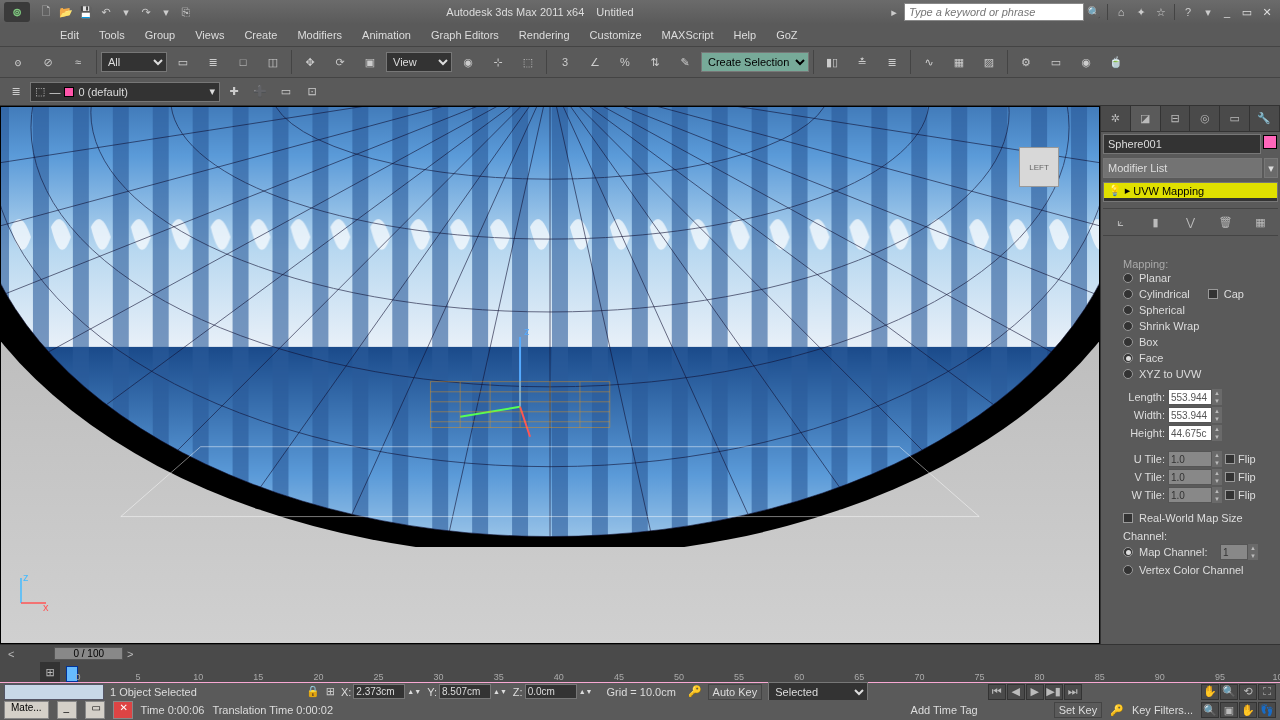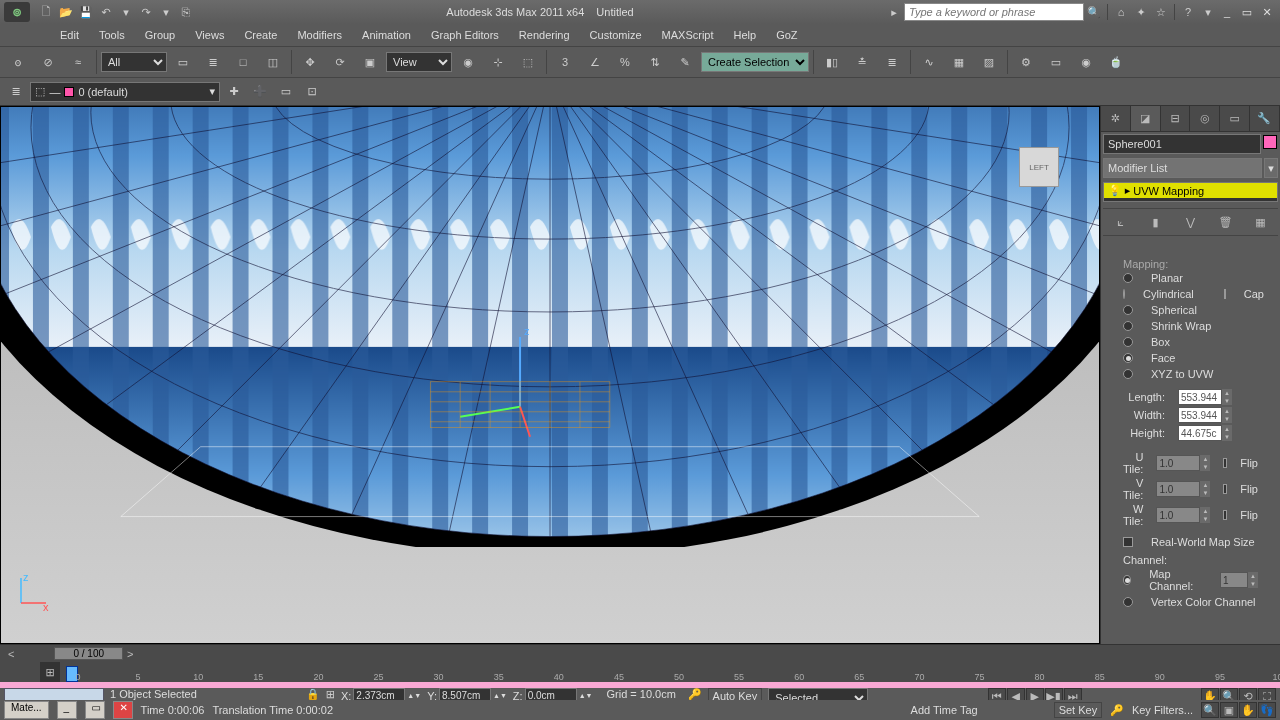--- a/index.html
+++ b/index.html
@@ -34,38 +34,38 @@
 .cp-colorswatch{width:14px;height:14px;background:#f6b;border:1px solid #000;margin:3px 3px 0 auto}
 .cp-row{display:flex;align-items:center;margin:2px;gap:2px}
 .cp-dropdown{flex:1;height:20px;background:#737373;border:1px solid #777;color:#ddd;padding:0 4px;display:flex;align-items:center}
 .cp-dd-arrow{width:14px;height:20px;background:#6a6a6a;border:1px solid #777;display:flex;align-items:center;justify-content:center;color:#ddd}
 .mod-stack{margin:2px;background:#333;height:20px;border:1px solid #777;position:relative}
 .mod-highlight{background:#e0e000;color:#000;padding:1px 4px;display:flex;align-items:center;gap:3px;font-size:10px}
 .mod-btns{display:flex;justify-content:space-around;margin:4px 2px;padding:3px 0;border-top:1px solid #444;border-bottom:1px solid #444}
 .mod-btn{width:22px;height:20px;display:flex;align-items:center;justify-content:center;color:#bbb;cursor:pointer}
 .rollout{margin:16px;color:#ddd;font-size:10px}
 .rollout-body{padding:2px 6px}
-.radio-row{display:flex;align-items:center;padding:2px 0;gap:18px}
+.radio-row{display:flex;align-items:center;padding:2px 0;gap:6px}
 .radio{width:10px;height:10px;border-radius:50%;border:1px solid #999;background:#333;display:inline-flex;align-items:center;justify-content:center}
 .radio.checked::after{content:"";width:5px;height:5px;background:#ddd;border-radius:50%}
 .checkbox{width:10px;height:10px;border:1px solid #999;background:#333}
-.param-row{display:flex;align-items:center;padding:1px 0;gap:13px}
+.param-row{display:flex;align-items:center;padding:1px 0;gap:3px}
 .param-label{width:42px;color:#ddd;text-align:right}
 .spinner{display:flex;align-items:center}
 .spinner-input{width:44px;height:16px;background:#888;border:1px solid #555;color:#333;padding:0 2px;font-size:10px}
 .spinner-input.disabled{background:#ffffff;color:#555}
 .spinner-arrows{width:10px;height:16px;background:#6a6a6a;display:flex;flex-direction:column}
 .spinner-arrows span{flex:1;display:flex;align-items:center;justify-content:center;font-size:6px;color:#bbb;cursor:pointer}
 .bottom-area{position:absolute;bottom:0;left:0;right:0;height:76px;background:#5a5a5a;display:flex;flex-direction:column}
 .timeslider-row{height:18px;background:#4a4a4a;display:flex;align-items:center;border-top:1px solid #333}
 .time-slider{background:#888;padding:0 18px;border:1px solid #555;color:#000;font-size:10px;margin-left:40px}
 .timeline{height:20px;background:#4a4a4a;position:relative;display:flex;align-items:flex-end;padding-left:40px}
 .tick-container{position:relative;flex:1;height:100%}
 .tick{position:absolute;bottom:0;color:#aaa;font-size:9px;transform:translateX(-50%)}
-.status-row{height:18px;display:flex;align-items:flex-start;background:#5a5a5a;padding:0 4px;gap:6px;border-top:6px solid #f9a8d4}
+.status-row{height:18px;display:flex;align-items:center;background:#5a5a5a;padding:0 4px;gap:6px;border-top:1px solid #f9a8d4}
 .status-field{background:#c8d8e8;border:1px solid #556;height:16px;padding:0 4px;color:#000;font-size:10px;display:flex;align-items:center}
 .coord-group{display:flex;align-items:center;gap:2px;color:#ddd;font-size:10px}
 .coord-input{width:52px;height:15px;background:#333;border:1px solid #777;color:#ddd;padding:0 2px;font-size:10px}
 .playback{display:flex;gap:1px;margin-left:auto}
 .play-btn{width:18px;height:16px;background:#4a4a4a;border:1px solid #333;display:flex;align-items:center;justify-content:center;color:#bbb;cursor:pointer}
 .bottom-row2{height:20px;display:flex;align-items:center;background:#5a5a5a;padding:0 4px;gap:8px}
 .taskbar-btn{background:#d4d0c8;border:1px solid #888;height:18px;padding:0 6px;font-size:10px;color:#000}
 .taskbar-btn.close{background:#d44;color:#fff}
 svg{display:block}
 </style>

